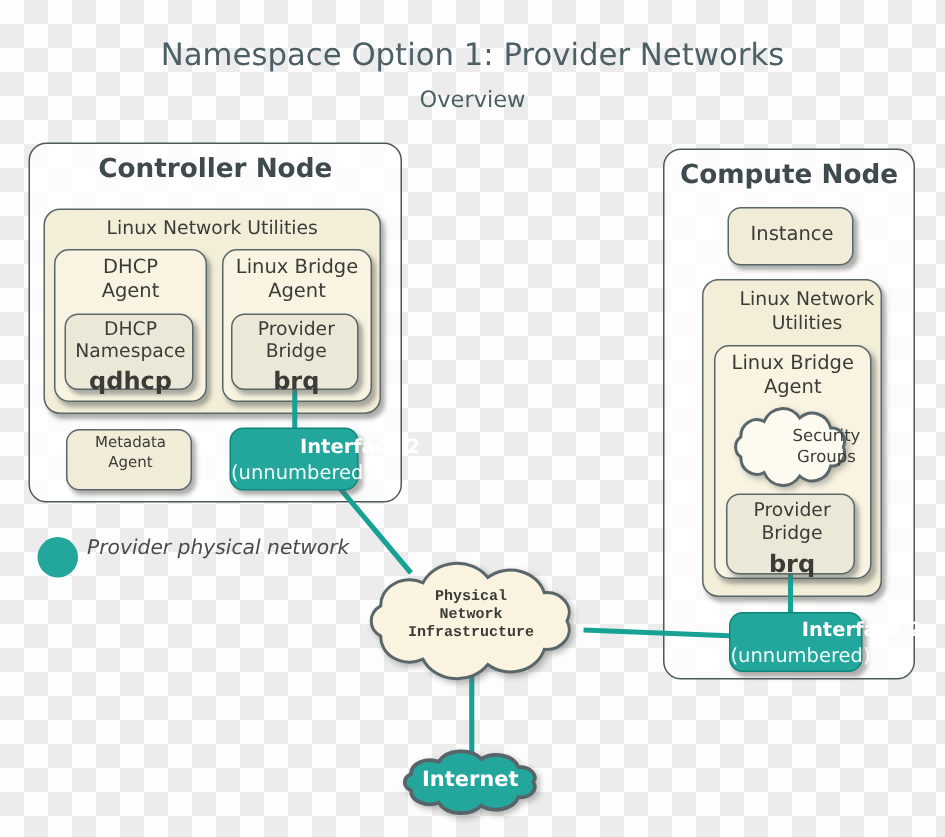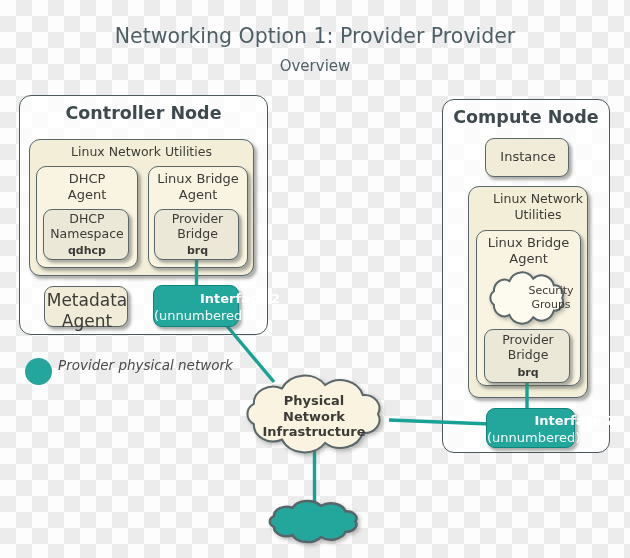--- a/index.html
+++ b/index.html
@@ -19,34 +19,34 @@
   .box{position:absolute;box-sizing:border-box;border:1.6px solid #5a676a;border-radius:10px;}
   .node{border:1.6px solid #4d585c;border-radius:12px;background:rgba(255,255,255,0.78);}
   .cream-outer{background:#f3eed8;}
   .cream-mid{background:#f9f4e2;}
   .cream-inner{background:#ebe8d8;}
   .cream-leaf{background:#f1ecd8;}
   .teal{background:#23a79c;border-color:#0e857a;color:#ffffff;}
   .shadow{box-shadow:2.5px 3px 3px rgba(96,98,94,0.5);}
   .lbl{position:absolute;text-align:center;color:#3c3b37;white-space:pre-line;line-height:1.25;}
   .nowrap{white-space:nowrap;}
-  .sub{display:block;font-weight:bold;font-size:11px;line-height:1.2;}
+  .sub{display:block;font-weight:bold;font-size:16px;line-height:1.2;}
   .node-title{font-size:17.5px;font-weight:600;color:#3e4a4e;}
   .page-title{font-size:20.5px;color:#4c5f66;width:630px;text-align:center;}
   .page-subtitle{font-size:15px;color:#4c5f66;width:630px;text-align:center;}
   .cloud-svg{position:absolute;overflow:visible;filter:drop-shadow(2px 2.5px 2px rgba(96,98,94,0.45));}
   .iface-label{font-size:13px;font-weight:600;line-height:1.2;padding-left:43px;}
   .iface-sub{display:block;font-size:13px;font-weight:normal;opacity:0.95;line-height:1.2;}
 </style>
 </head>
 <body>
 
 <div id="canvas">
 
-  <div class="abs page-title" style="left:0;top:24px;">Networking Option 1: Provider Provider</div>
+  <div class="abs page-title" style="left:0;top:24px;">Namespace Option 1: Provider Networks</div>
   <div class="abs page-subtitle" style="left:0;top:57px;">Overview</div>
 
   <div class="box node" style="left:19px;top:95px;width:249px;height:240px;"></div>
   <div class="box node" style="left:442px;top:99px;width:168px;height:354px;"></div>
 
   <div class="lbl node-title" style="left:442px;top:107px;width:168px;">Compute Node</div>
   <div class="lbl node-title" style="left:19px;top:103px;width:249px;">Controller Node</div>
 
   <div class="box cream-outer shadow" style="left:29px;top:139px;width:225px;height:137px;border-radius:11px;"></div>
   <div class="lbl nowrap" style="left:29px;top:144px;width:225px;font-size:12.5px;">Linux Network Utilities</div>
@@ -81,21 +81,21 @@
     <div class="lbl sub" style="left:0;top:34px;width:86px;">qdhcp</div>
   </div>
 
   <div class="box cream-inner shadow" style="left:154px;top:209px;width:85px;height:51px;border-radius:9px;">
     <div class="lbl" style="left:0;top:2px;width:85px;font-size:12.5px;line-height:1.18;">Provider
 Bridge</div>
     <div class="lbl sub" style="left:0;top:34px;width:85px;">brq</div>
   </div>
 
   <div class="box cream-leaf shadow" style="left:44px;top:286px;width:84px;height:41px;border-radius:9px;">
-    <div class="lbl" style="left:0;top:3px;width:84px;font-size:17px;line-height:1.25;">Metadata
+    <div class="lbl" style="left:0;top:3px;width:84px;font-size:10px;line-height:1.25;">Metadata
 Agent</div>
   </div>
 
   <div class="box teal shadow" style="left:153px;top:285px;width:86px;height:42px;border-radius:9px;">
     <div class="lbl iface-label nowrap" style="left:0;top:5px;width:86px;color:#fff;">Interface 2</div>
     <div class="lbl iface-sub nowrap" style="left:0;top:22px;width:86px;color:#fff;">(unnumbered)</div>
   </div>
 
   <div class="abs" style="left:25px;top:358px;width:27px;height:27px;border-radius:50%;background:#23a79c;"></div>
   <div class="abs nowrap" style="left:58px;top:357px;font-size:13.5px;color:#4a4a48;font-style:italic;">Provider physical network</div>
@@ -117,21 +117,22 @@
   </div>
 
   <div class="box teal shadow" style="left:486px;top:408px;width:89px;height:40px;border-radius:9px;">
     <div class="lbl iface-label nowrap" style="left:0;top:4px;width:89px;color:#fff;">Interface 2</div>
     <div class="lbl iface-sub nowrap" style="left:0;top:21px;width:89px;color:#fff;">(unnumbered)</div>
   </div>
 
   <svg class="cloud-svg" style="left:234px;top:372px;" width="160" height="84" viewBox="0 0 200 120" preserveAspectRatio="none">
     <path d="M 180 60 A 19 19 0 0 0 161 33 A 29 29 0 0 0 114 18.6 A 31 31 0 0 0 60 23.6 A 24 24 0 0 0 24.8 45.6 A 17 17 0 0 0 24.8 74.4 A 24 24 0 0 0 60 96.4 A 31 31 0 0 0 114 101.4 A 29 29 0 0 0 161 87 A 19 19 0 0 0 180 60 Z" fill="#f9f3e0" stroke="#5a676a" stroke-width="2" vector-effect="non-scaling-stroke"></path>
   </svg>
-  <div class="lbl" style="left:234px;top:393px;width:160px;font-size:13px;font-weight:600;line-height:1.2;">Physical
+  <div class="lbl" style="left:234px;top:393px;width:160px;font-size:10px;font-weight:600;line-height:1.2;font-family:Liberation Mono, monospace;">Physical
 Network
 Infrastructure</div>
 
   <svg class="cloud-svg" style="left:261px;top:499px;" width="105" height="45" viewBox="0 0 200 120" preserveAspectRatio="none">
     <path d="M 180 60 A 19 19 0 0 0 161 33 A 29 29 0 0 0 114 18.6 A 31 31 0 0 0 60 23.6 A 24 24 0 0 0 24.8 45.6 A 17 17 0 0 0 24.8 74.4 A 24 24 0 0 0 60 96.4 A 31 31 0 0 0 114 101.4 A 29 29 0 0 0 161 87 A 19 19 0 0 0 180 60 Z" fill="#23a79c" stroke="#57646a" stroke-width="2.5" vector-effect="non-scaling-stroke"></path>
   </svg>
+  <div class="lbl nowrap" style="left:261px;top:512px;width:105px;font-size:14px;font-weight:600;color:#ffffff;">Internet</div>
 
 </div>
 
 </body></html>

